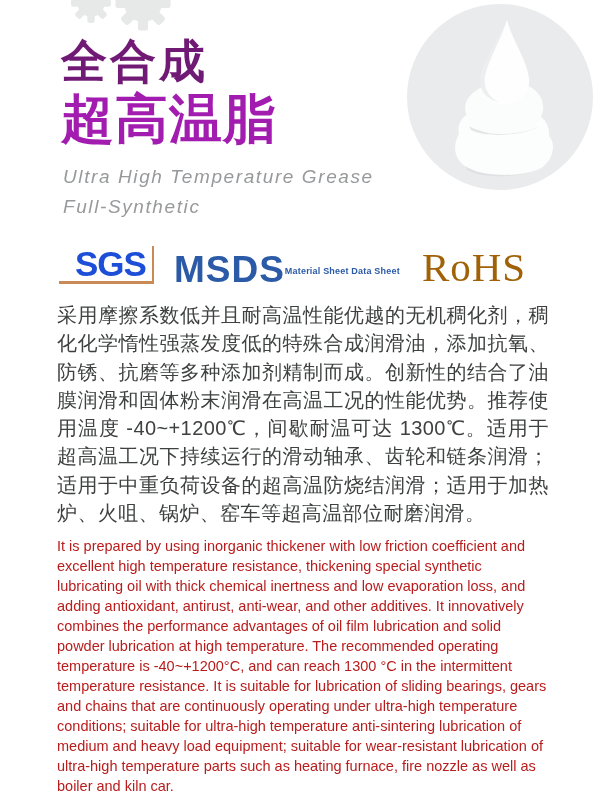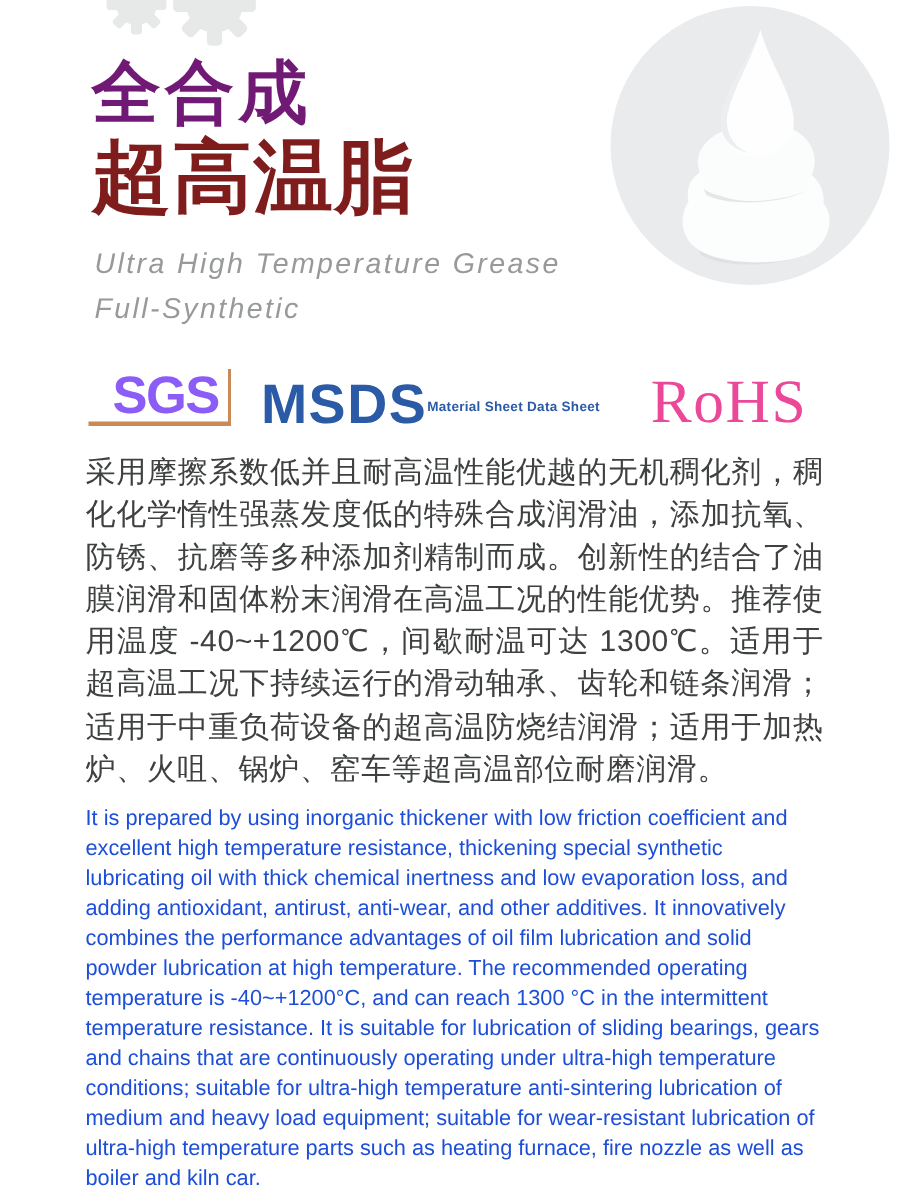--- a/index.html
+++ b/index.html
@@ -31,21 +31,21 @@
   .title-cn1 {
     margin: 34px 0 0 4px;
     font-size: 46px; line-height: 54px;
     font-weight: 600; letter-spacing: 3px;
     color: #701a75;
   }
   .title-cn2 {
     margin: 2px 0 0 4px;
     font-size: 53px; line-height: 58px;
     font-weight: 700; letter-spacing: 1px;
-    color: #7f1d1d;
+    color: #a21caf;
   }
 
   .subtitle {
     margin: 14px 0 0 6px;
     font-style: italic;
     font-size: 19px; line-height: 30px;
     letter-spacing: 1.6px;
     color: #97999b;
   }
 
@@ -61,56 +61,56 @@
   .sgs::before {
     content: ""; position: absolute; left: 0; right: 0; bottom: 0;
     height: 3px; background: #c98a55;
   }
   .sgs::after {
     content: ""; position: absolute; right: 0; top: 0; bottom: 0;
     width: 2px; background: #c98a55;
   }
   .sgs-text {
     font-weight: bold; font-size: 35px; line-height: 32px;
-    letter-spacing: -1px; color: #8b5cf6;
+    letter-spacing: -1px; color: #1d4ed8;
   }
   .msds {
     margin: 0 0 3px 20px;
     display: flex; align-items: center;
   }
   .msds-text {
     font-weight: bold; font-size: 37px; line-height: 31px;
     letter-spacing: 1px; color: #2b5aa6;
   }
   .msds-caption {
     margin-top: 3px;
     font-size: 9px; font-weight: bold; letter-spacing: 0.2px;
     color: #2b5aa6; white-space: nowrap;
   }
   .rohs {
-    margin: 0 0 2px 34px;
+    margin: 0 0 2px 22px;
     font-family: "Liberation Serif", serif;
     font-size: 41px; line-height: 38px;
     letter-spacing: 1px;
-    color: #ec4899;
+    color: #a16207;
   }
 
   .desc-cn {
     width: 492px;
     margin: 13px 0 0 0;
     font-size: 20px; line-height: 28.3px;
     letter-spacing: 0.4px;
     color: #3f4040;
     text-align: justify;
   }
   .desc-en {
     width: 492px;
     margin: 9px 0 0 0;
     font-size: 14.5px; line-height: 20px;
-    color: #1d4ed8;
+    color: #b91c1c;
     text-align: left;
   }
 </style>
 </head>
 <body>
 
 <div class="gear gear-1">
   <svg width="42" height="42" viewBox="0 0 40 40">
     <g fill="#e7e8e8">
       <circle cx="20" cy="20" r="13"></circle>

